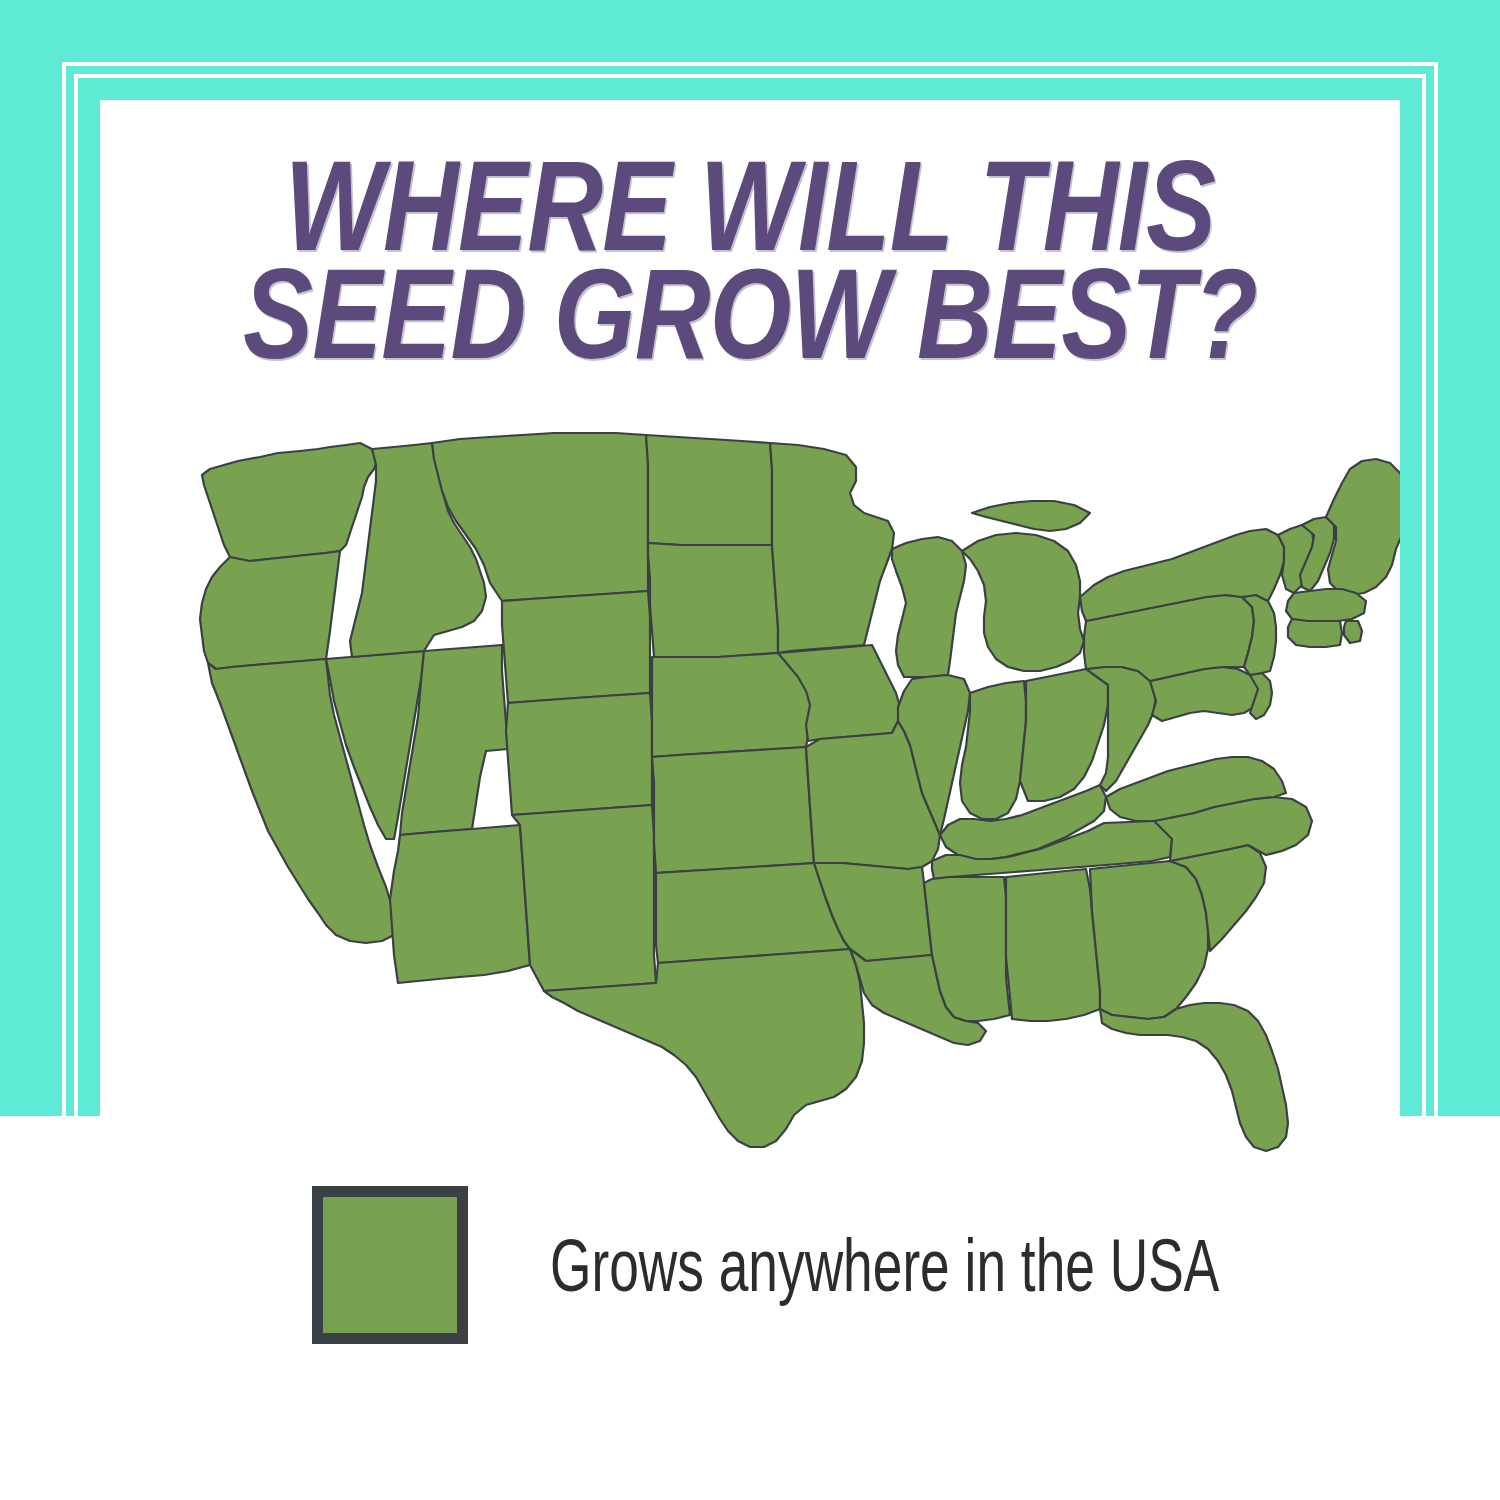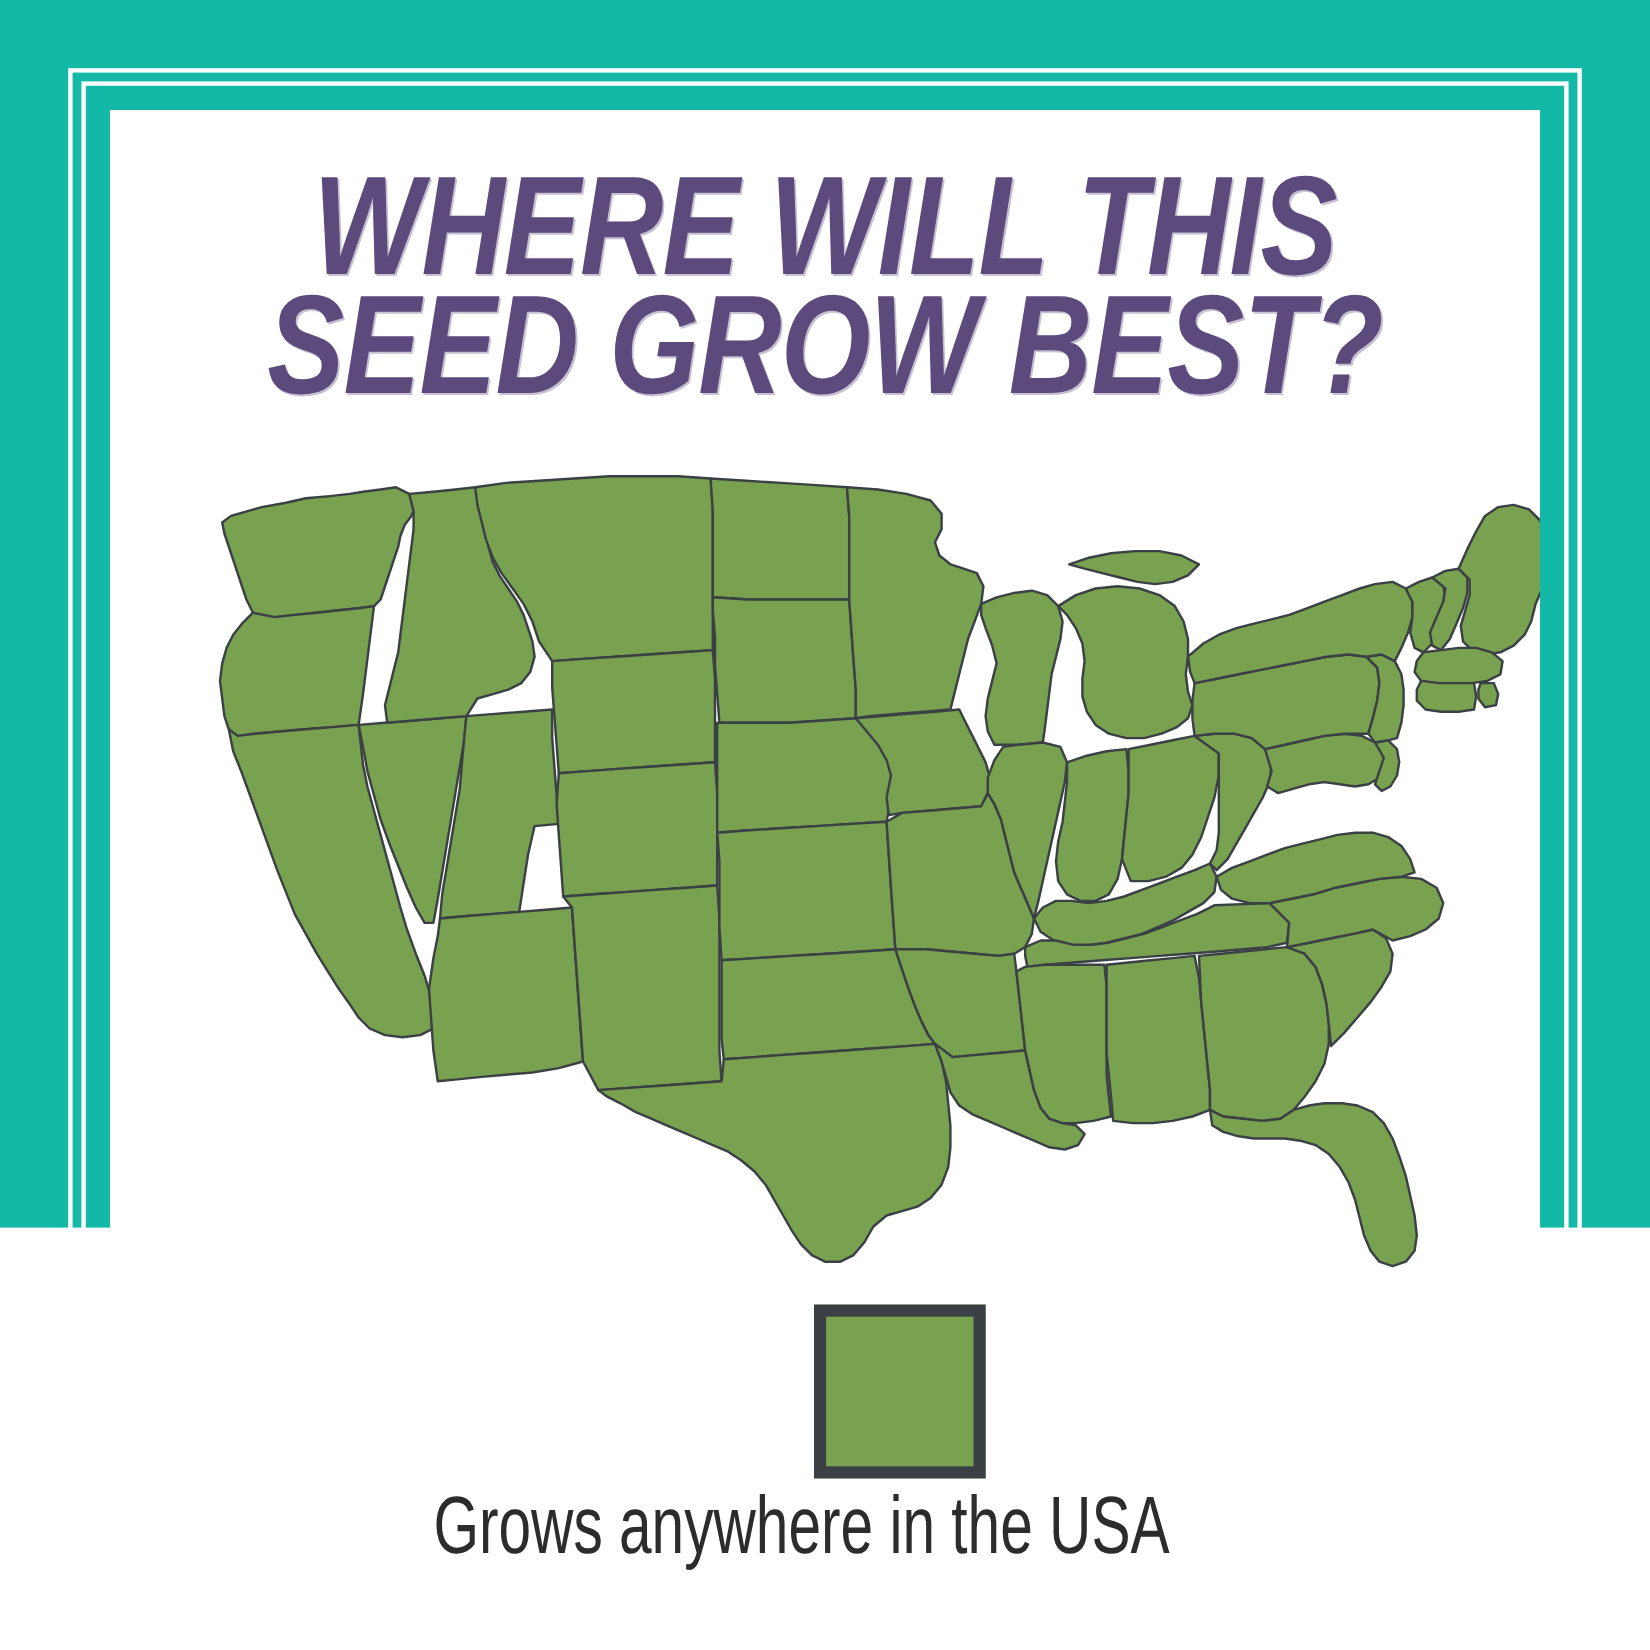--- a/index.html
+++ b/index.html
@@ -4,21 +4,21 @@
 <style>
   * { margin:0; padding:0; box-sizing:border-box; }
   html, body {
     width:1500px; height:1500px;
     font-family:"Liberation Sans", sans-serif;
     overflow:hidden;
   }
   #poster {
     position:relative;
     width:1500px; height:1116px;
-    background:#14b8a6;
+    background:#5eead4;
     text-decoration:underline;
   }
   
   .frame-ring {
     position:absolute;
     border-style:solid;
     pointer-events:none;
   }
   #ring-outer {
     left:62px; top:62px; right:62px; bottom:62px;
@@ -68,21 +68,20 @@
     stroke:#3b4044;
     stroke-width:2.2;
     stroke-linejoin:round;
   }
   
   #legend {
     position:absolute;
     left:312px; top:1186px;
     display:flex;
     align-items:center;
-    flex-direction:column;
   }
   #legend-swatch {
     width:156px; height:158px;
     background:#78a24f;
     border:11px solid #3b4044;
   }
   #legend-label {
     margin-left:82px;
     color:#2c2c2c;
     font-family:"Liberation Sans Narrow","Liberation Sans", sans-serif;

